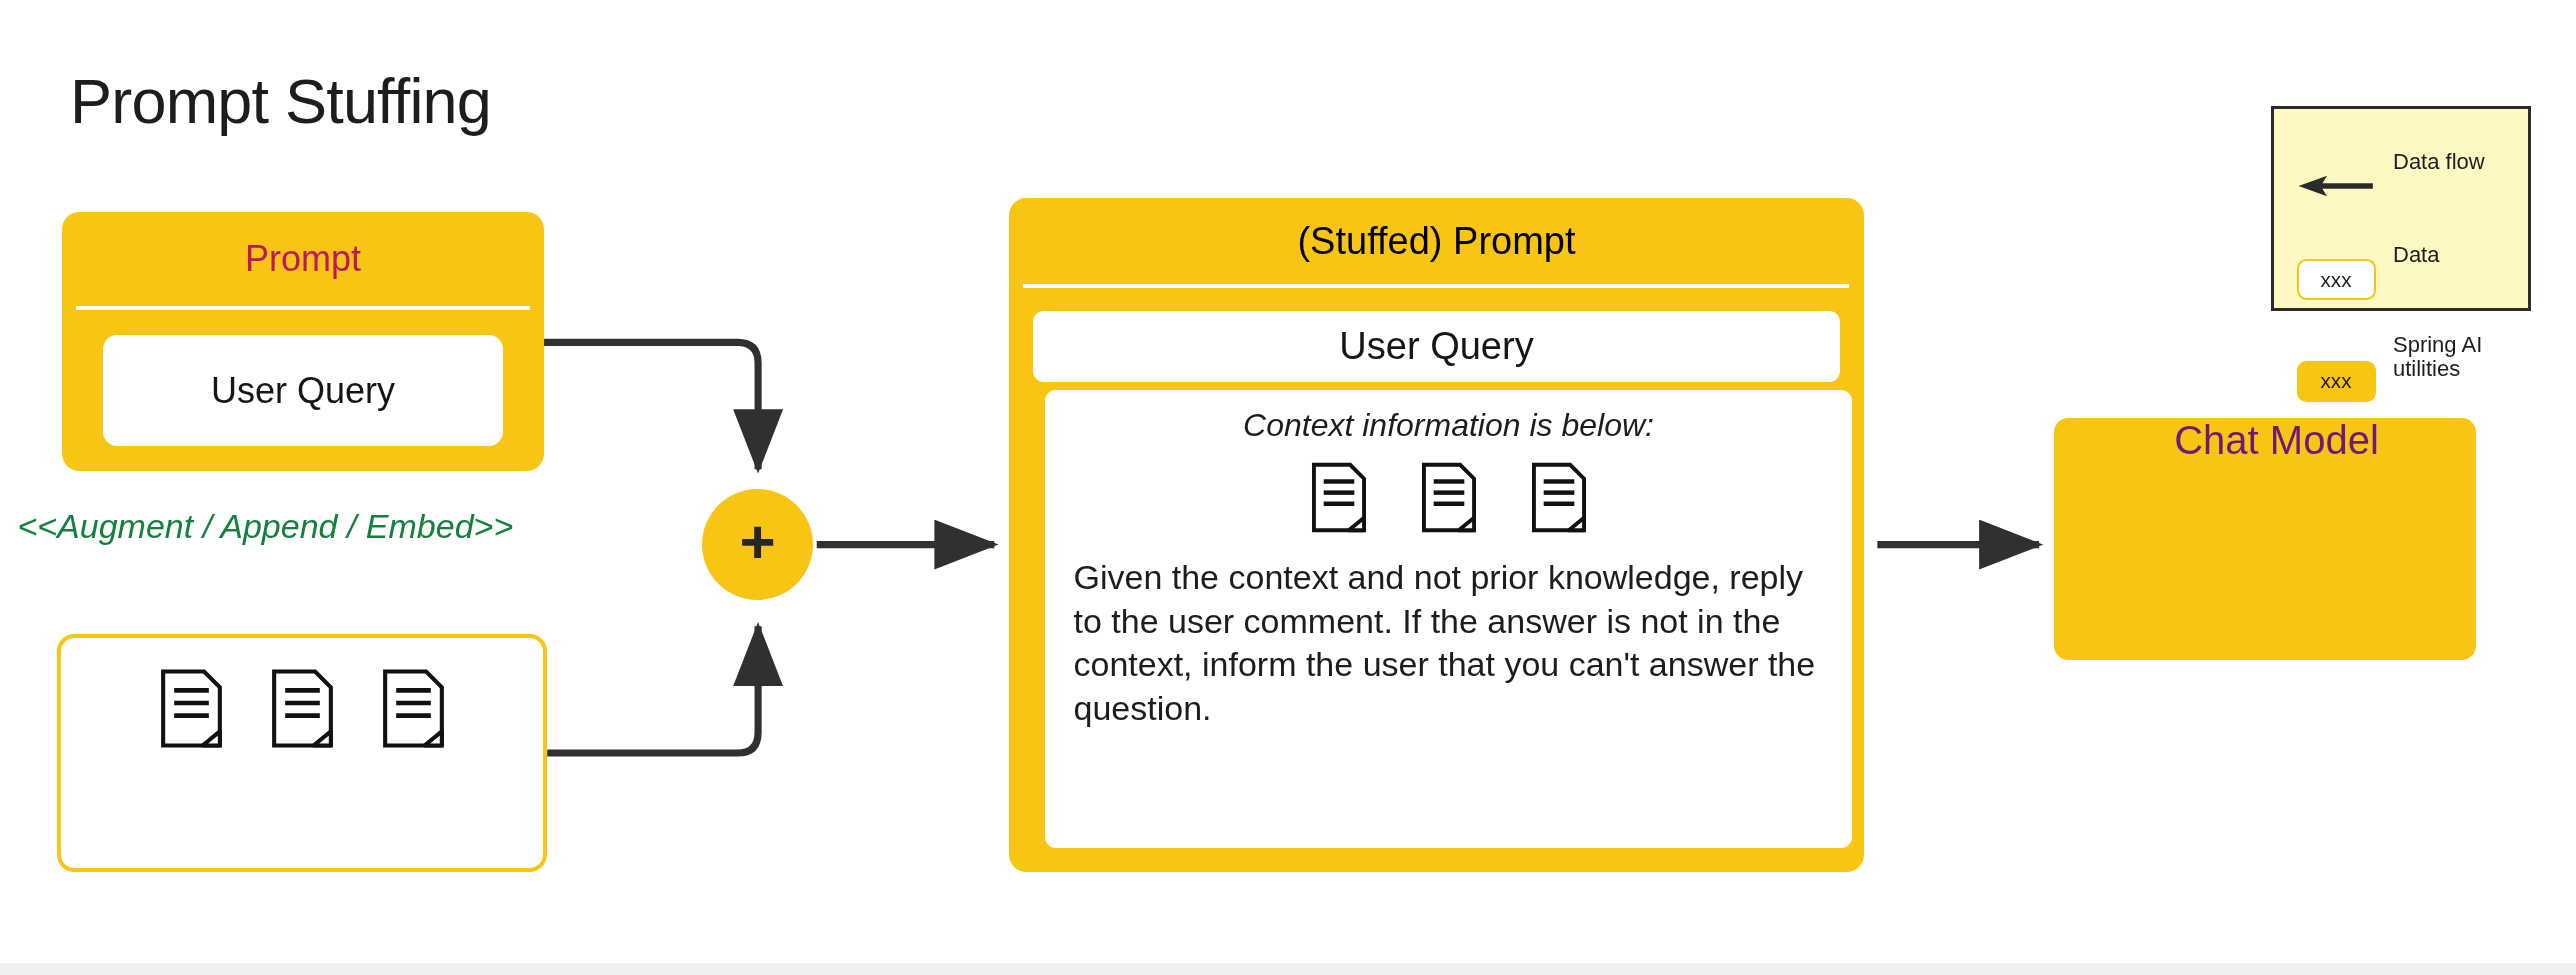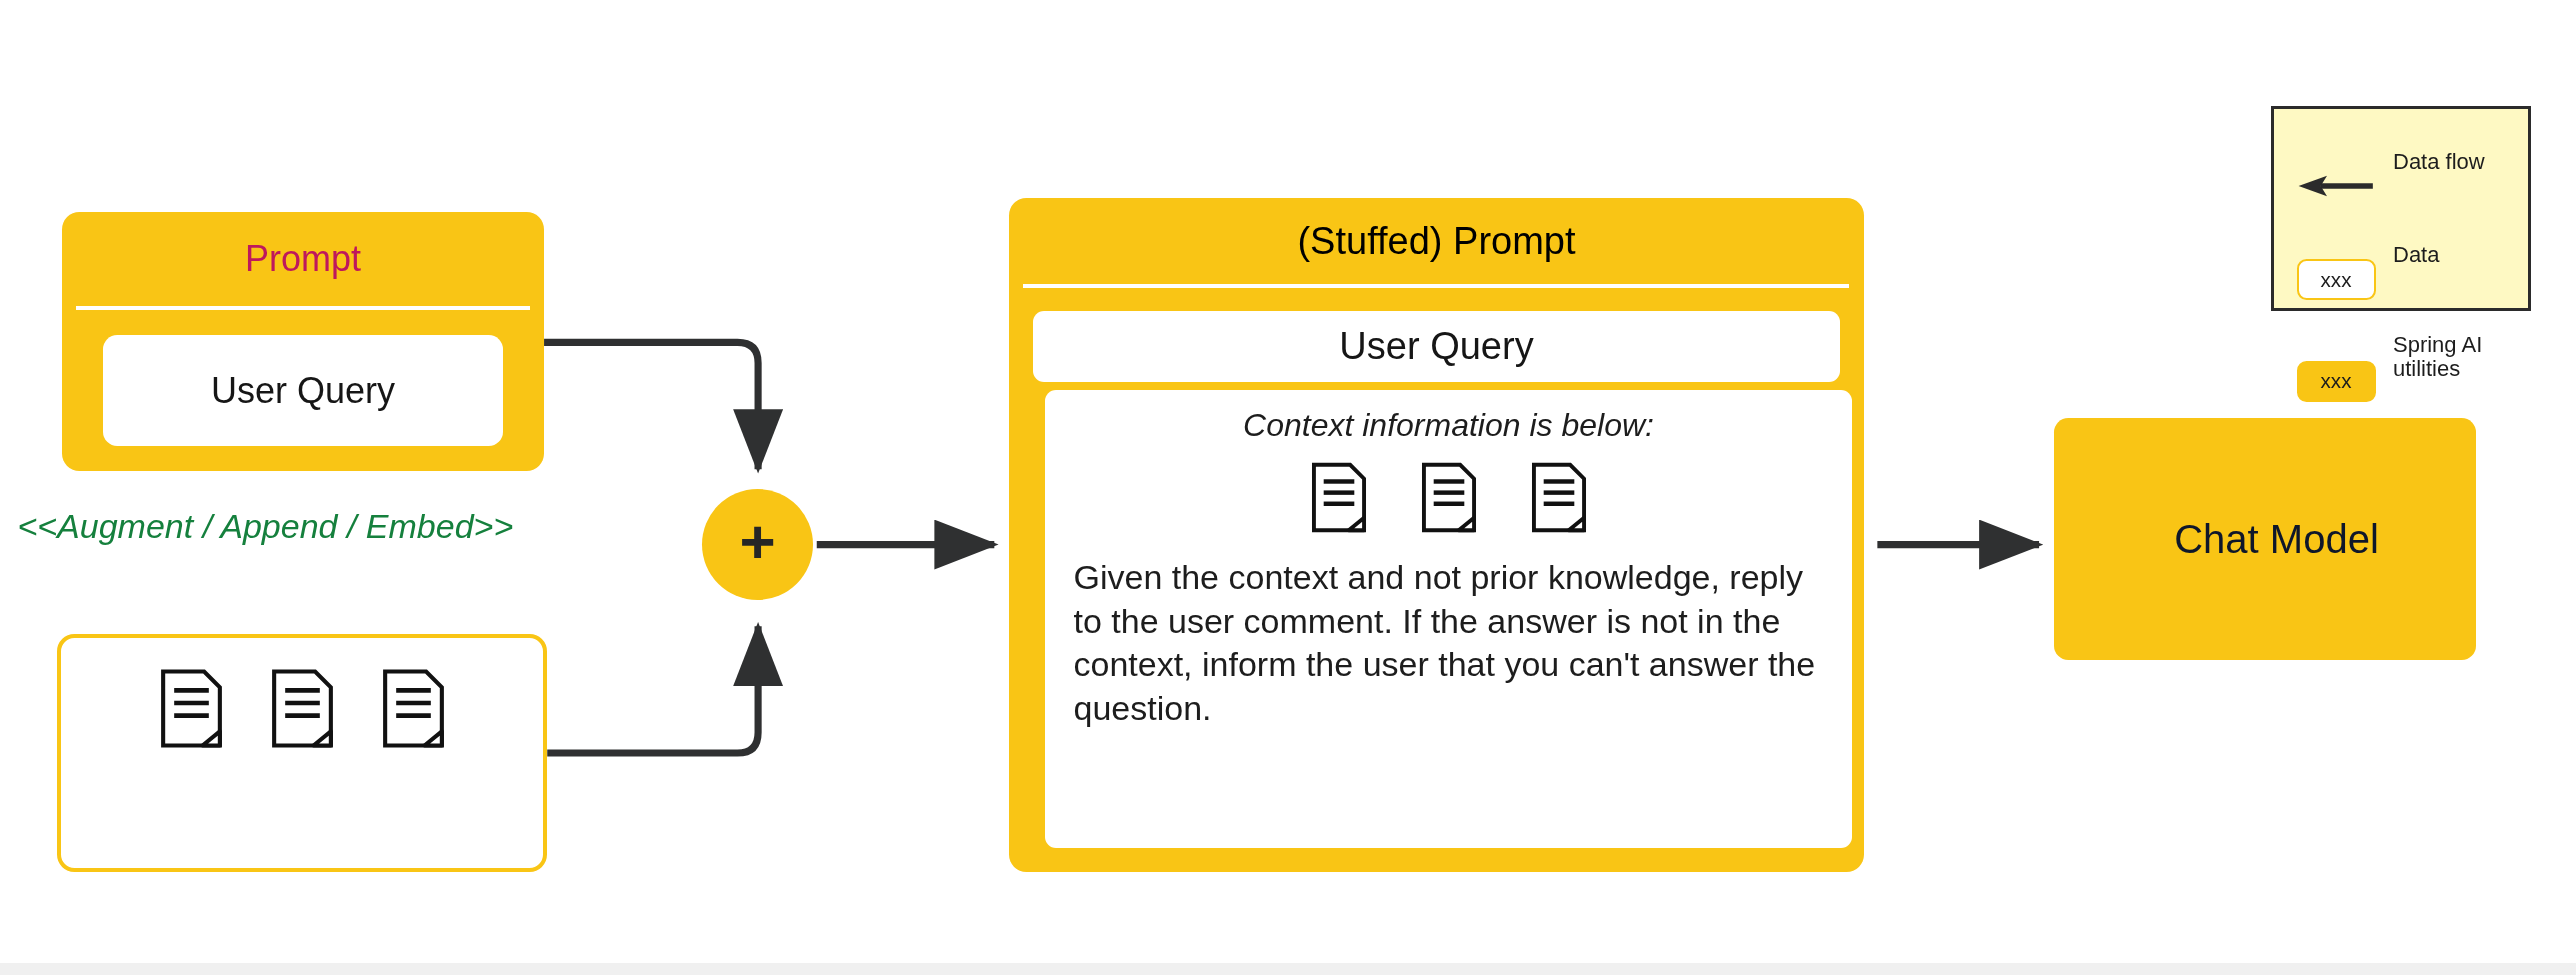--- a/index.html
+++ b/index.html
@@ -100,22 +100,22 @@
     display:flex;justify-content:center;gap:54px;margin-top:17.4px;
   }
   #stuffed-prompt-box .instruction{
     margin-top:20.6px;font-size:34px;color:#1d1d1d;
     line-height:1.28;text-align:left;
   }
 
   
   #chat-model-box{
     left:2054px;top:418px;width:422px;height:242px;
-    display:flex;align-items:center;justify-content:center;
-    font-size:40px;color:#0f172a;padding-left:23px;
+    display:flex;align-items:flex-start;justify-content:center;
+    font-size:40px;color:#701a75;padding-left:23px;
   }
 
   
   #legend{
     left:2271px;top:106px;width:260px;height:205px;
     background:#fef9c3;border:3.2px solid #2b2b2b;
     padding:17.4px 16px 0 16px;
   }
   .legend-row{display:flex;align-items:center;margin-bottom:12.7px;}
   .legend-key{width:92px;flex:0 0 92px;display:flex;align-items:flex-start;justify-content:center;margin-top:48px;}
@@ -131,20 +131,21 @@
   
   #bottom-strip{position:absolute;left:0;top:963px;width:2576px;height:12.7px;background:#f0f0f0;}
 
   svg.wire{position:absolute;left:0;top:0;width:2576px;height:975px;pointer-events:none;}
 </style>
 </head>
 <body>
 
 <div class="stage">
 
+  <div id="page-title">Prompt Stuffing</div>
 
   <svg class="wire" viewBox="0 0 3249 1230">
     <defs>
       <marker id="arrowhead" markerWidth="9" markerHeight="7" refX="8.4" refY="3.5" orient="auto">
         <polygon points="0 0, 9 3.5, 0 7" fill="#2f3031"></polygon>
       </marker>
     </defs>
 
     <path d="M686 432 H930 Q956 432 956 458 V592" fill="none" stroke="#2f3031" stroke-width="9" marker-end="url(#arrowhead)"></path>
 

